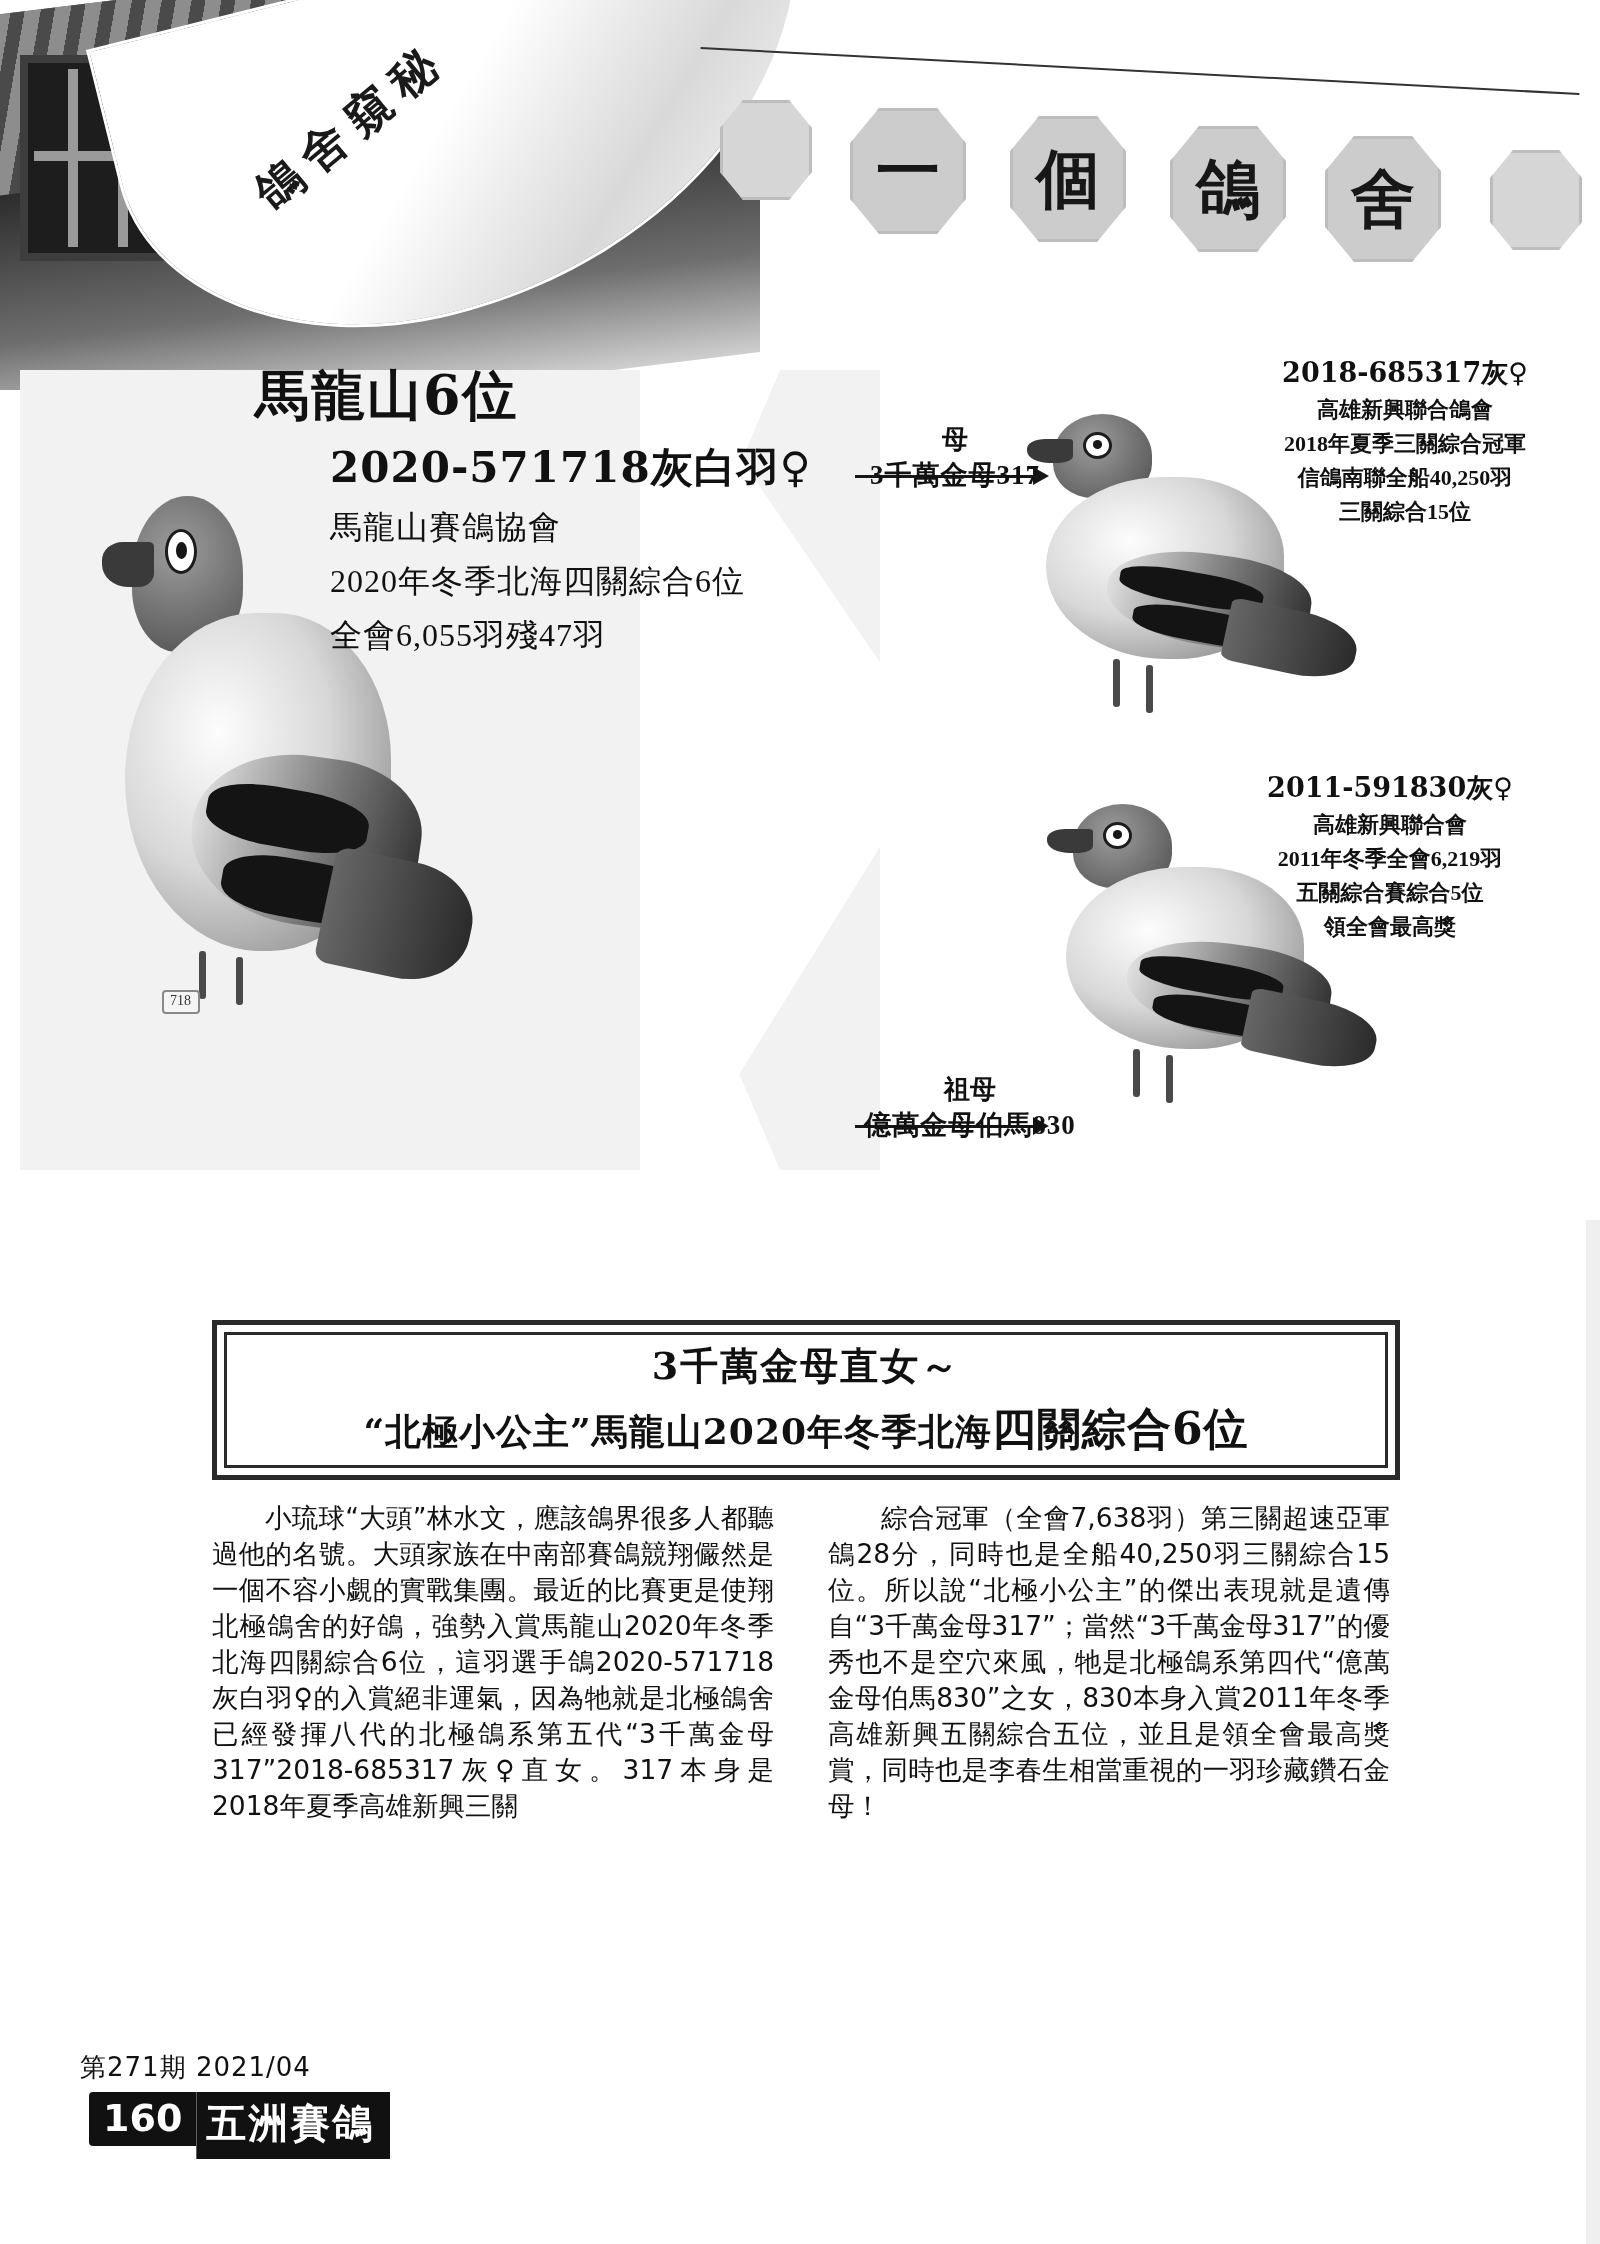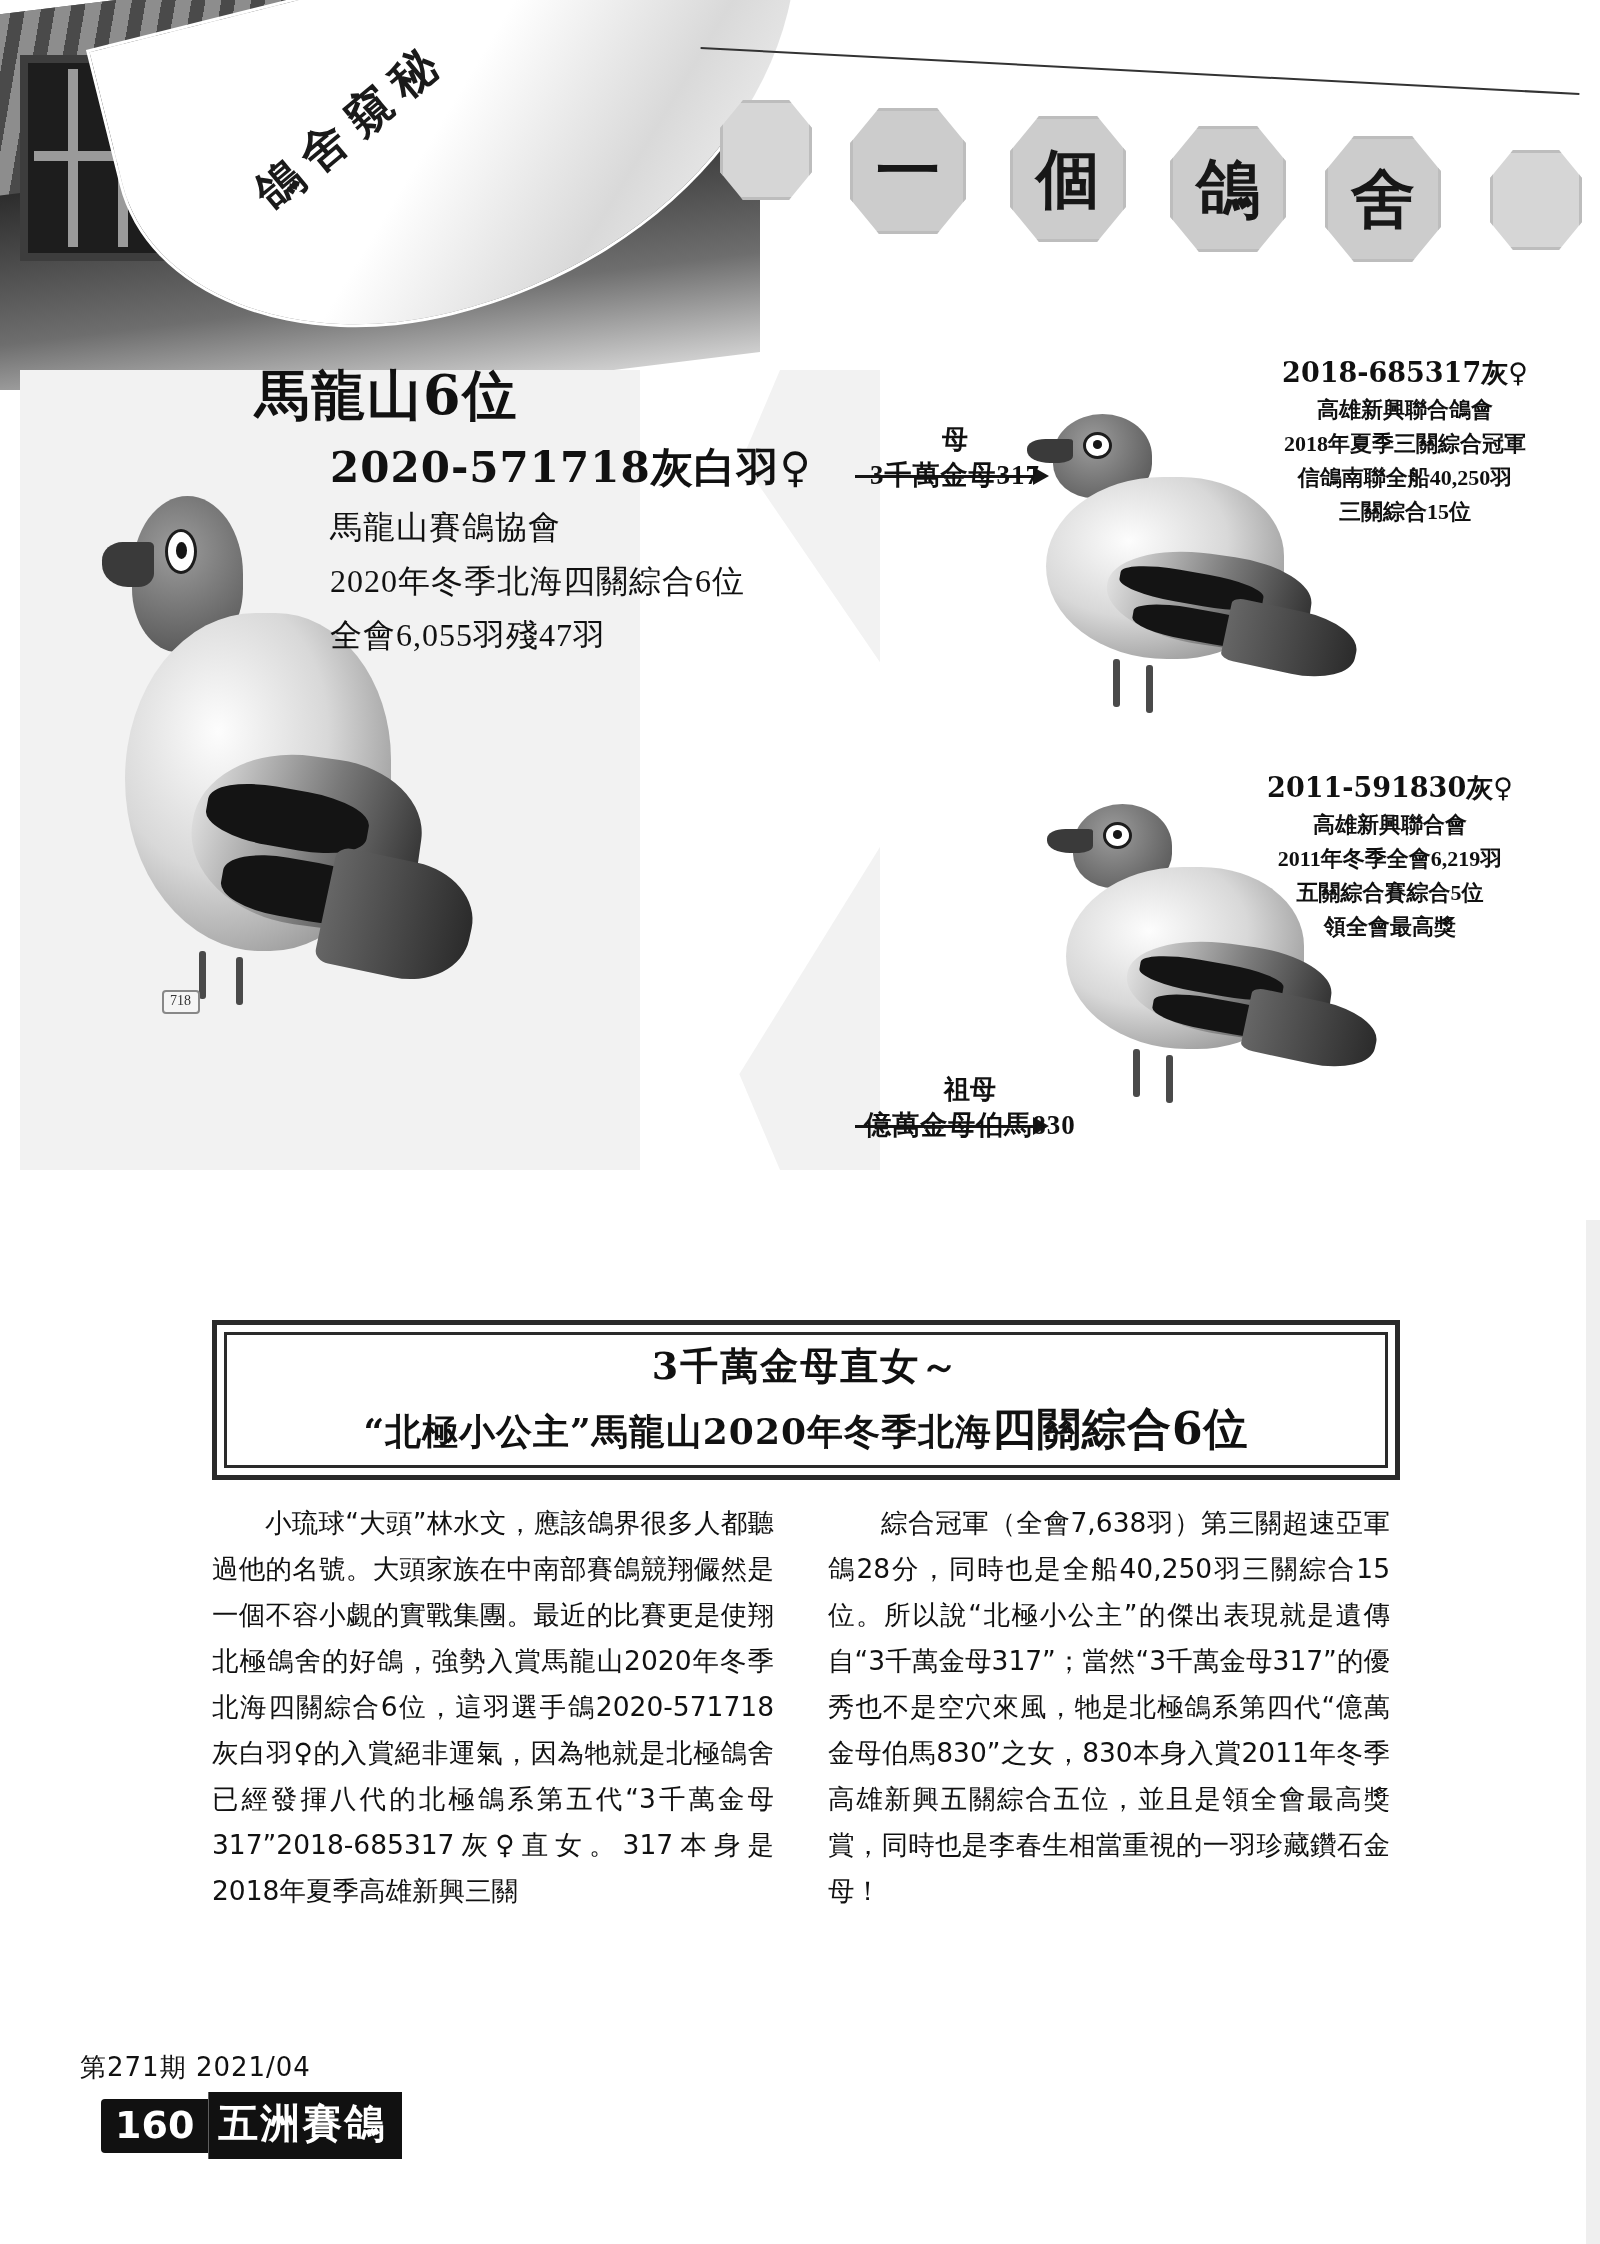--- a/index.html
+++ b/index.html
@@ -181,28 +181,28 @@
   .hl2{margin-top:8px;font-family:"DejaVu Serif",serif;font-weight:700;font-size:36px;letter-spacing:1px;}
   .hl2 .big{font-size:44px;}
 
   
   .cols{
     position:absolute;left:212px;top:1500px;width:1178px;height:520px;
     display:flex;gap:54px;
   }
   .col{
     width:562px;font-family:"DejaVu Sans","Liberation Sans",sans-serif;
-    font-size:26.5px;line-height:46px;text-align:justify;color:#111;
+    font-size:26.5px;line-height:36px;text-align:justify;color:#111;
   }
   .col p{margin:0;text-indent:2em;}
 
   
   .footer{position:absolute;left:80px;top:2050px;width:700px;height:140px;}
   .issue{font-family:"DejaVu Sans","Liberation Sans",sans-serif;font-size:26px;letter-spacing:1px;}
-  .foot-row{position:absolute;left:12px;top:42px;display:flex;align-items:center;padding-left:9px;}
+  .foot-row{position:absolute;left:0;top:42px;display:flex;align-items:flex-start;padding-left:9px;}
   .pageno{
     background:#111;color:#fff;font-family:"DejaVu Sans",sans-serif;font-weight:700;
     font-size:38px;padding:4px 14px 6px 14px;border-radius:4px 0 0 4px;
   }
   .magname{
     background:#111;color:#fff;font-family:"DejaVu Serif",serif;font-weight:700;
     font-size:40px;padding:4px 16px 8px 10px;letter-spacing:2px;
     clip-path:polygon(0 0,100% 0,100% 100%,0 100%);
   }
   .edge-right{position:absolute;right:0;top:1220px;width:14px;height:1024px;background:#efefef;}

